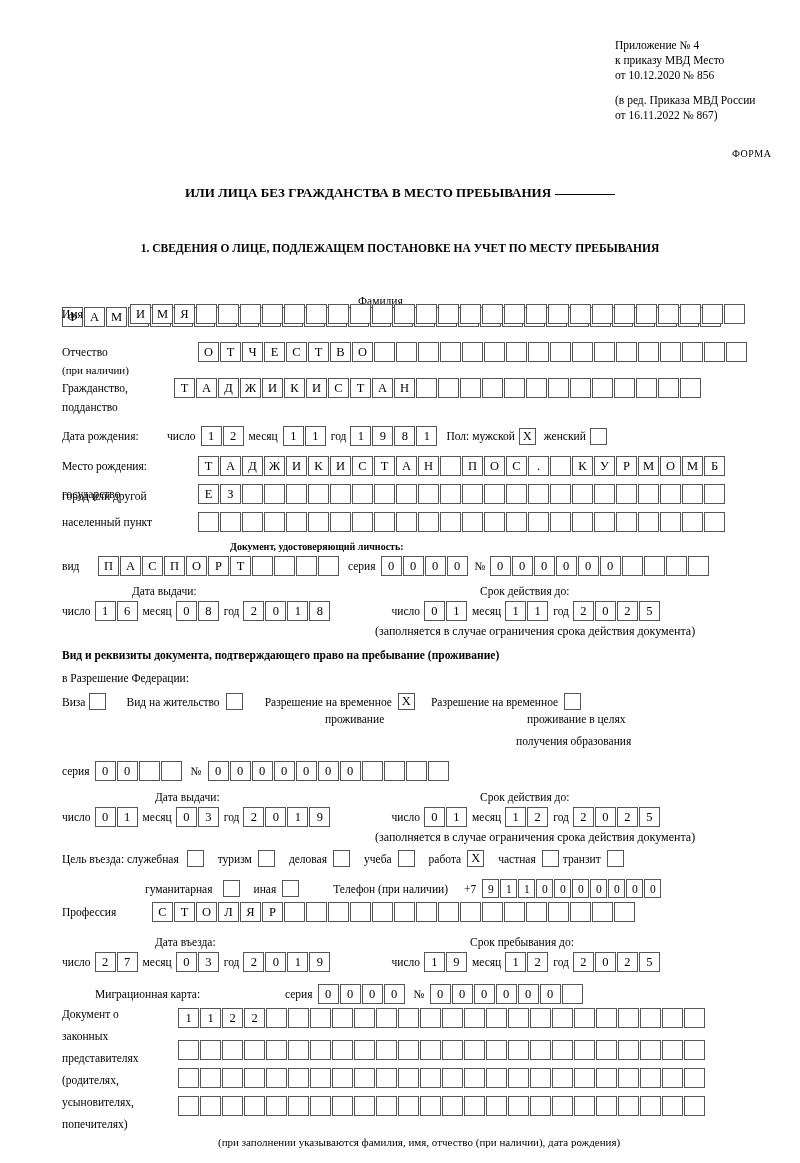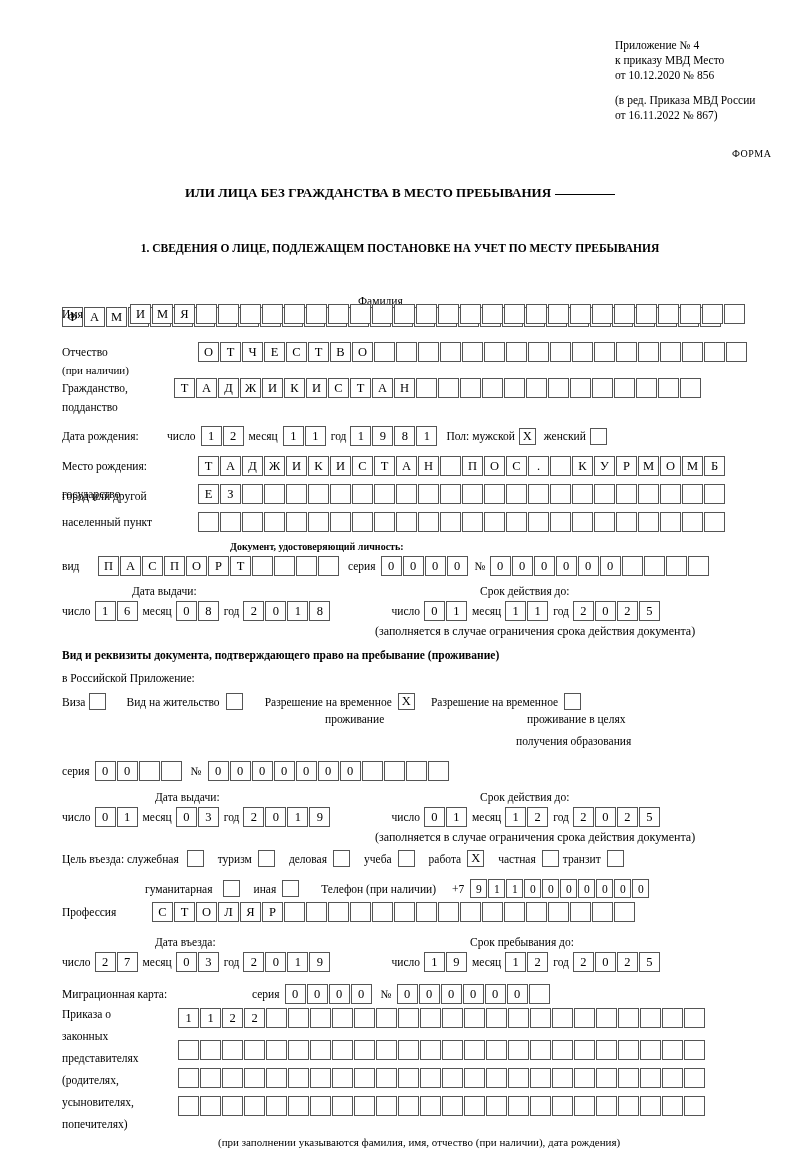--- a/index.html
+++ b/index.html
@@ -396,21 +396,21 @@
     <div class="boxes">
       <div class="bx">2</div>
         <div class="bx">0</div>
       <div class="bx">2</div>
         <div class="bx">5</div>
     </div>
   </div>
   <div class="note" style="position:absolute;left:375px;top:624px;">(заполняется в случае ограничения срока действия документа)</div>
 
   <div class="lbl" style="position:absolute;left:62px;top:649px;font-weight:bold;">Вид и реквизиты документа, подтверждающего право на пребывание (проживание)</div>
-  <div class="lbl" style="position:absolute;left:62px;top:672px;">в Российской Приложение:</div>
+  <div class="lbl" style="position:absolute;left:62px;top:672px;">в Разрешение Федерации:</div>
 
   <div class="row" style="left:62px;top:693px;">
     <div class="lbl">Виза</div>
     <div class="bx chk" style="margin-left:4px;"></div>
     <div class="lbl" style="margin-left:20px;">Вид на жительство</div>
     <div class="bx chk" style="margin-left:6px;"></div>
     <div class="lbl" style="margin-left:22px;">Разрешение на временное</div>
     <div class="bx chk" style="margin-left:6px;">Х</div>
     <div class="lbl" style="margin-left:16px;">Разрешение на временное</div>
     <div class="bx chk" style="margin-left:6px;"></div>
@@ -499,21 +499,21 @@
     <div class="bx chk" style="margin-left:6px;"></div>
     <div class="lbl" style="margin-left:4px;">транзит</div>
     <div class="bx chk" style="margin-left:6px;"></div>
   </div>
 
   <div class="row" style="left:145px;top:879px;align-items:center;">
     <div class="lbl">гуманитарная</div>
     <div class="bx chk" style="margin-left:10px;"></div>
     <div class="lbl" style="margin-left:14px;">иная</div>
     <div class="bx chk" style="margin-left:6px;"></div>
-    <div class="lbl" style="margin-left:22px;">Телефон (при наличии)</div>
+    <div class="lbl" style="margin-left:34px;">Телефон (при наличии)</div>
     <div class="lbl" style="margin-left:16px;">+7</div>
     <div class="boxes" style="margin-left:6px;">
       <div class="bx tel">9</div>
         <div class="bx tel">1</div>
       <div class="bx tel">1</div>
         <div class="bx tel">0</div>
       <div class="bx tel">0</div>
         <div class="bx tel">0</div>
       <div class="bx tel">0</div>
         <div class="bx tel">0</div>
@@ -584,41 +584,41 @@
     <div class="lbl" style="margin:0 4px;">год</div>
     <div class="boxes">
       <div class="bx">2</div>
         <div class="bx">0</div>
       <div class="bx">2</div>
         <div class="bx">5</div>
     </div>
   </div>
 
   <div class="row" style="left:62px;top:984px;">
-    <div class="lbl" style="width:190px;">Миграционная карта:</div>
+    <div class="lbl" style="width:190px;margin-left:33px;">Миграционная карта:</div>
     <div class="lbl" style="margin-right:5px;">серия</div>
     <div class="boxes">
       <div class="bx">0</div>
         <div class="bx">0</div>
       <div class="bx">0</div>
         <div class="bx">0</div>
     </div>
     <div class="lbl" style="margin:0 5px 0 8px;">№</div>
     <div class="boxes">
       <div class="bx">0</div>
         <div class="bx">0</div>
       <div class="bx">0</div>
         <div class="bx">0</div>
       <div class="bx">0</div>
         <div class="bx">0</div>
       <div class="bx"></div>
     </div>
   </div>
 
-  <div class="lbl" style="position:absolute;left:62px;top:1008px;">Приказа о</div>
+  <div class="lbl" style="position:absolute;left:62px;top:1008px;">Документ о</div>
   <div class="lbl" style="position:absolute;left:62px;top:1030px;">законных</div>
   <div class="lbl" style="position:absolute;left:62px;top:1052px;">представителях</div>
   <div class="lbl" style="position:absolute;left:62px;top:1074px;">(родителях,</div>
   <div class="lbl" style="position:absolute;left:62px;top:1096px;">усыновителях,</div>
   <div class="lbl" style="position:absolute;left:62px;top:1118px;">попечителях)</div>
 
   <div class="boxes" style="position:absolute;left:178px;top:1008px;">
     <div class="bx">1</div>
       <div class="bx">1</div>
     <div class="bx">2</div>

